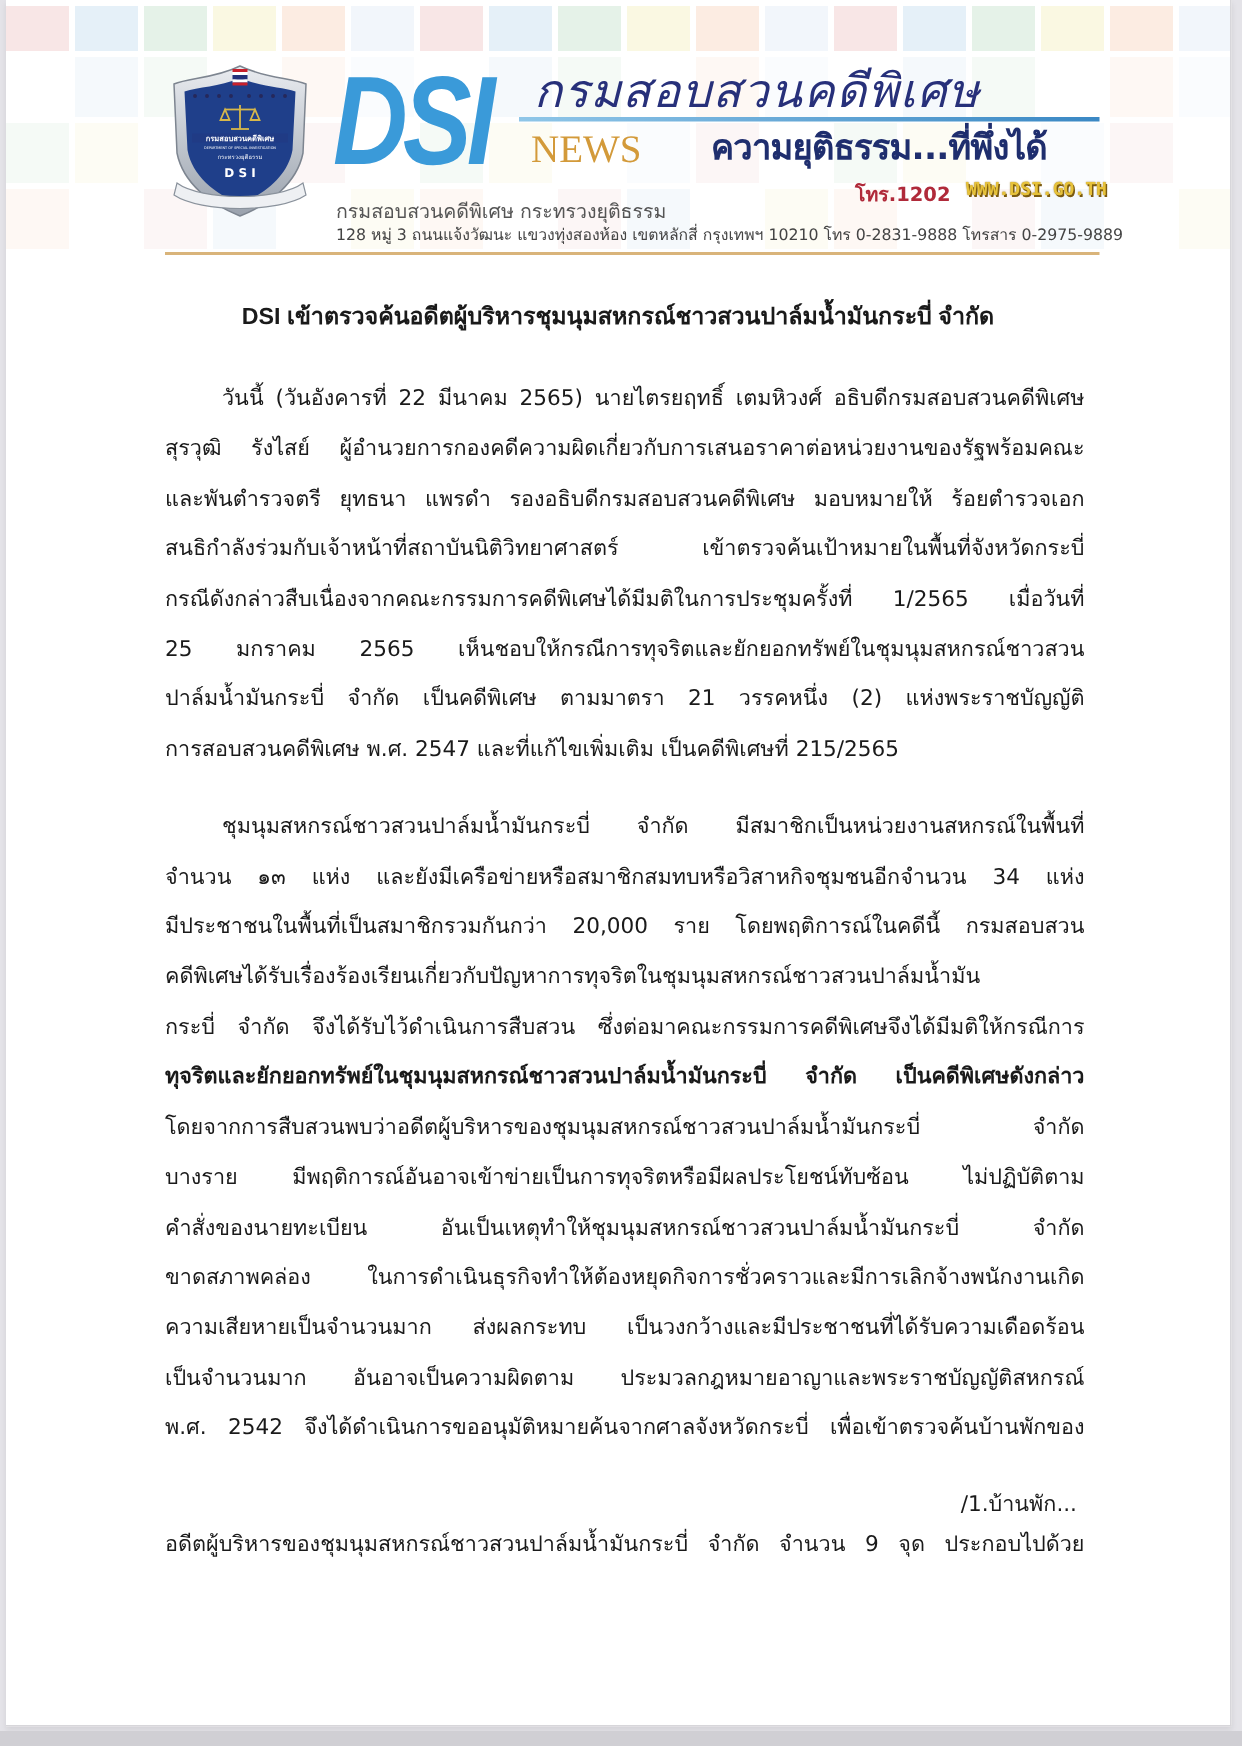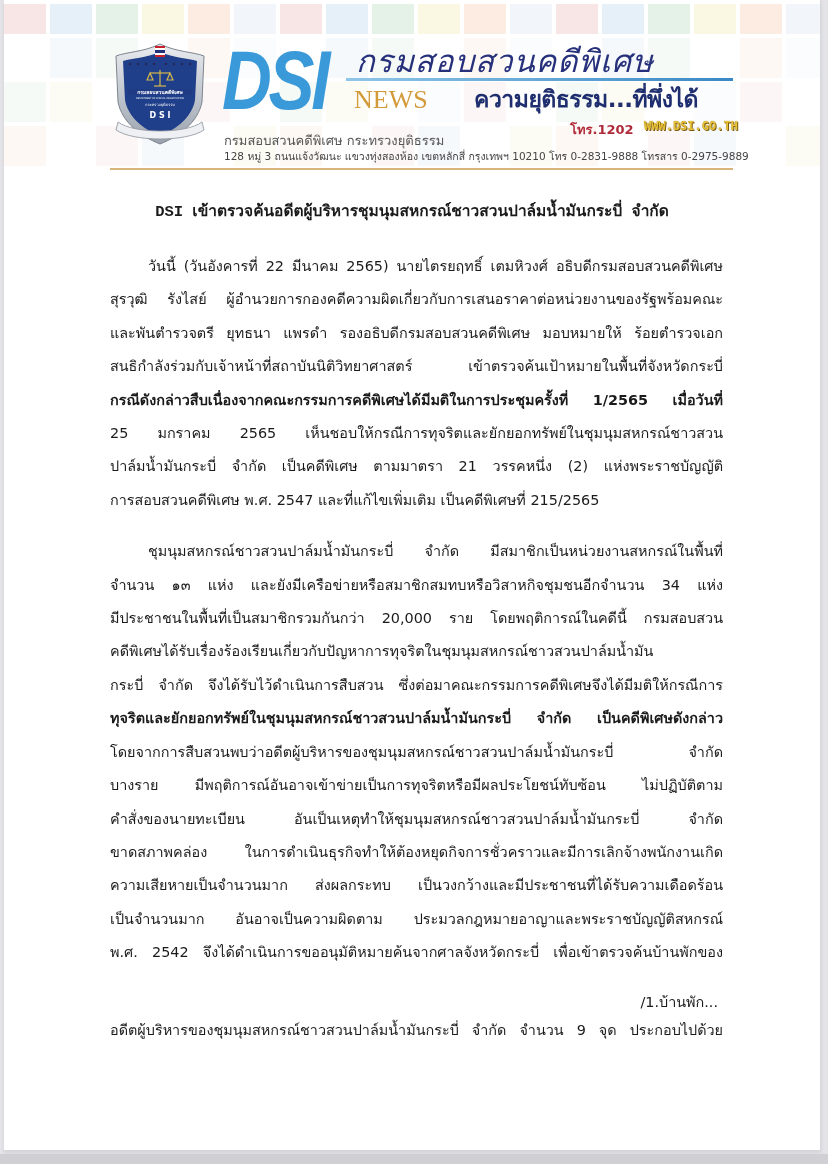--- a/index.html
+++ b/index.html
@@ -75,21 +75,21 @@
     .address {
       position: absolute; left: 220px; top: 148px;
       font-size: 10.5px; color: #444; white-space: nowrap;
     }
     .header-rule {
       position: absolute; left: 106px; top: 168px; width: 623px; height: 2px;
       background: #d9b47a;
     }
     .title {
       position: absolute; left: 0; top: 198px; width: 816px; text-align: center;
-      font-family: Liberation Mono, monospace; font-weight: bold;
+      font-family: Liberation Sans, sans-serif; font-weight: bold;
       font-size: 15.5px; color: #1a1a1a;
     }
     .body-text {
       position: absolute; left: 106px; top: 250px; width: 613px;
       font-family: "DejaVu Sans", sans-serif; font-size: 14.4px; color: #1a1a1a;
       line-height: 33.4px;
     }
     .para { margin: 0 0 0 0; text-align: justify; text-align-last: justify; }
     .line { display: block; white-space: nowrap; overflow: hidden; }
     .gap { height: 18px; }
@@ -213,21 +213,21 @@
   </div>
 
   <div class="title">DSI เข้าตรวจค้นอดีตผู้บริหารชุมนุมสหกรณ์ชาวสวนปาล์มน้ำมันกระบี่ จำกัด</div>
 
   <div class="body-text" id="body">
       <div class="para">
         <span class="line" style="text-align: justify; text-align-last: justify; padding-left: 38px;">วันนี้ (วันอังคารที่ 22 มีนาคม 2565) นายไตรยฤทธิ์ เตมหิวงศ์ อธิบดีกรมสอบสวนคดีพิเศษ</span>
         <span class="line" style="text-align: justify; text-align-last: justify;">สุรวุฒิ รังไสย์ ผู้อำนวยการกองคดีความผิดเกี่ยวกับการเสนอราคาต่อหน่วยงานของรัฐพร้อมคณะ</span>
         <span class="line" style="text-align: justify; text-align-last: justify;">และพันตำรวจตรี ยุทธนา แพรดำ รองอธิบดีกรมสอบสวนคดีพิเศษ มอบหมายให้ ร้อยตำรวจเอก</span>
         <span class="line" style="text-align: justify; text-align-last: justify;">สนธิกำลังร่วมกับเจ้าหน้าที่สถาบันนิติวิทยาศาสตร์  เข้าตรวจค้นเป้าหมายในพื้นที่จังหวัดกระบี่</span>
-        <span class="line" style="text-align: justify; text-align-last: justify; font-weight: bold;">กรณีดังกล่าวสืบเนื่องจากคณะกรรมการคดีพิเศษได้มีมติในการประชุมครั้งที่ 1/2565 เมื่อวันที่</span>
+        <span class="line" style="text-align: justify; text-align-last: justify;">กรณีดังกล่าวสืบเนื่องจากคณะกรรมการคดีพิเศษได้มีมติในการประชุมครั้งที่ 1/2565 เมื่อวันที่</span>
         <span class="line" style="text-align: justify; text-align-last: justify;">25 มกราคม 2565 เห็นชอบให้กรณีการทุจริตและยักยอกทรัพย์ในชุมนุมสหกรณ์ชาวสวน</span>
         <span class="line" style="text-align: justify; text-align-last: justify;">ปาล์มน้ำมันกระบี่ จำกัด เป็นคดีพิเศษ ตามมาตรา 21 วรรคหนึ่ง (2) แห่งพระราชบัญญัติ</span>
         <span class="line" style="text-align: left; text-align-last: left;">การสอบสวนคดีพิเศษ พ.ศ. 2547 และที่แก้ไขเพิ่มเติม เป็นคดีพิเศษที่ 215/2565</span>
       </div>
       <div class="gap"></div>
       <div class="para">
         <span class="line" style="text-align: justify; text-align-last: justify; padding-left: 38px;">ชุมนุมสหกรณ์ชาวสวนปาล์มน้ำมันกระบี่ จำกัด มีสมาชิกเป็นหน่วยงานสหกรณ์ในพื้นที่</span>
         <span class="line" style="text-align: justify; text-align-last: justify;">จำนวน ๑๓ แห่ง และยังมีเครือข่ายหรือสมาชิกสมทบหรือวิสาหกิจชุมชนอีกจำนวน 34 แห่ง</span>
         <span class="line" style="text-align: justify; text-align-last: justify;">มีประชาชนในพื้นที่เป็นสมาชิกรวมกันกว่า 20,000 ราย โดยพฤติการณ์ในคดีนี้ กรมสอบสวน</span>
         <span class="line" style="text-align: justify; text-align-last: justify;">คดีพิเศษได้รับเรื่องร้องเรียนเกี่ยวกับปัญหาการทุจริตในชุมนุมสหกรณ์ชาวสวนปาล์มน้ำมัน</span>

